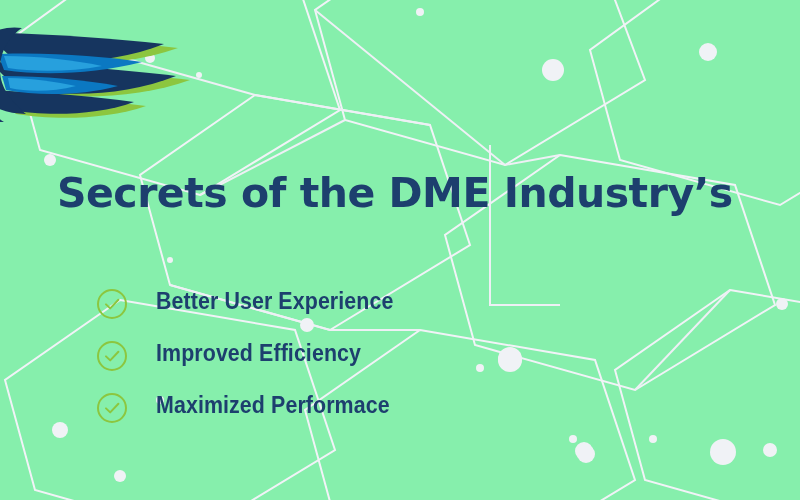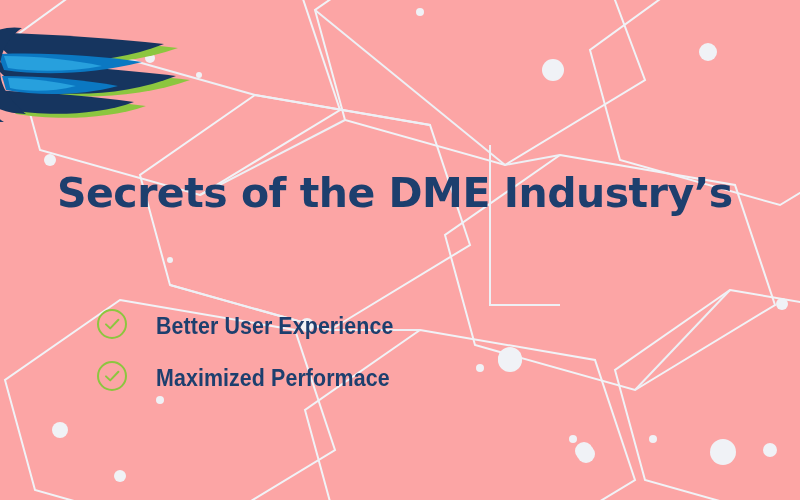--- a/index.html
+++ b/index.html
@@ -9,21 +9,21 @@
   }
   body {
     font-family: "Liberation Sans", sans-serif;
   }
 
   #banner {
     position: relative;
     width: 800px;
     height: 500px;
     overflow: hidden;
-    background: #fca5a5;
+    background: #86efac;
   }
 
   
   #bg-pattern {
     position: absolute;
     inset: 0;
     width: 800px;
     height: 500px;
     pointer-events: none;
   }
@@ -59,21 +59,21 @@
   #benefit-list {
     position: absolute;
     left: 96px;
     top: 288px;
     margin: 0;
     padding: 0;
     list-style: none;
   }
   .benefit-row {
     display: flex;
-    align-items: flex-end;
+    align-items: flex-start;
     height: 52px;
   }
   .check-icon {
     flex: 0 0 auto;
     width: 32px;
     height: 32px;
     display: block;
   }
   .benefit-label {
     margin-left: 28px;
@@ -168,17 +168,24 @@
         <circle cx="16" cy="16" r="14" fill="none" stroke="#8cc63f" stroke-width="2"></circle>
         <path d="M10 16.4 L14.2 20.4 L22.4 11.8" fill="none" stroke="#8cc63f" stroke-width="2" stroke-linecap="round" stroke-linejoin="round"></path>
       </svg>
       <span class="benefit-label">Better User Experience</span>
     </li>
     <li class="benefit-row">
       <svg class="check-icon" viewBox="0 0 32 32" xmlns="http://www.w3.org/2000/svg" aria-hidden="true">
         <circle cx="16" cy="16" r="14" fill="none" stroke="#8cc63f" stroke-width="2"></circle>
         <path d="M10 16.4 L14.2 20.4 L22.4 11.8" fill="none" stroke="#8cc63f" stroke-width="2" stroke-linecap="round" stroke-linejoin="round"></path>
       </svg>
+      <span class="benefit-label">Improved Efficiency</span>
+    </li>
+    <li class="benefit-row">
+      <svg class="check-icon" viewBox="0 0 32 32" xmlns="http://www.w3.org/2000/svg" aria-hidden="true">
+        <circle cx="16" cy="16" r="14" fill="none" stroke="#8cc63f" stroke-width="2"></circle>
+        <path d="M10 16.4 L14.2 20.4 L22.4 11.8" fill="none" stroke="#8cc63f" stroke-width="2" stroke-linecap="round" stroke-linejoin="round"></path>
+      </svg>
       <span class="benefit-label">Maximized Performace</span>
     </li>
   </ul>
 
 </div>
 
 </body></html>

